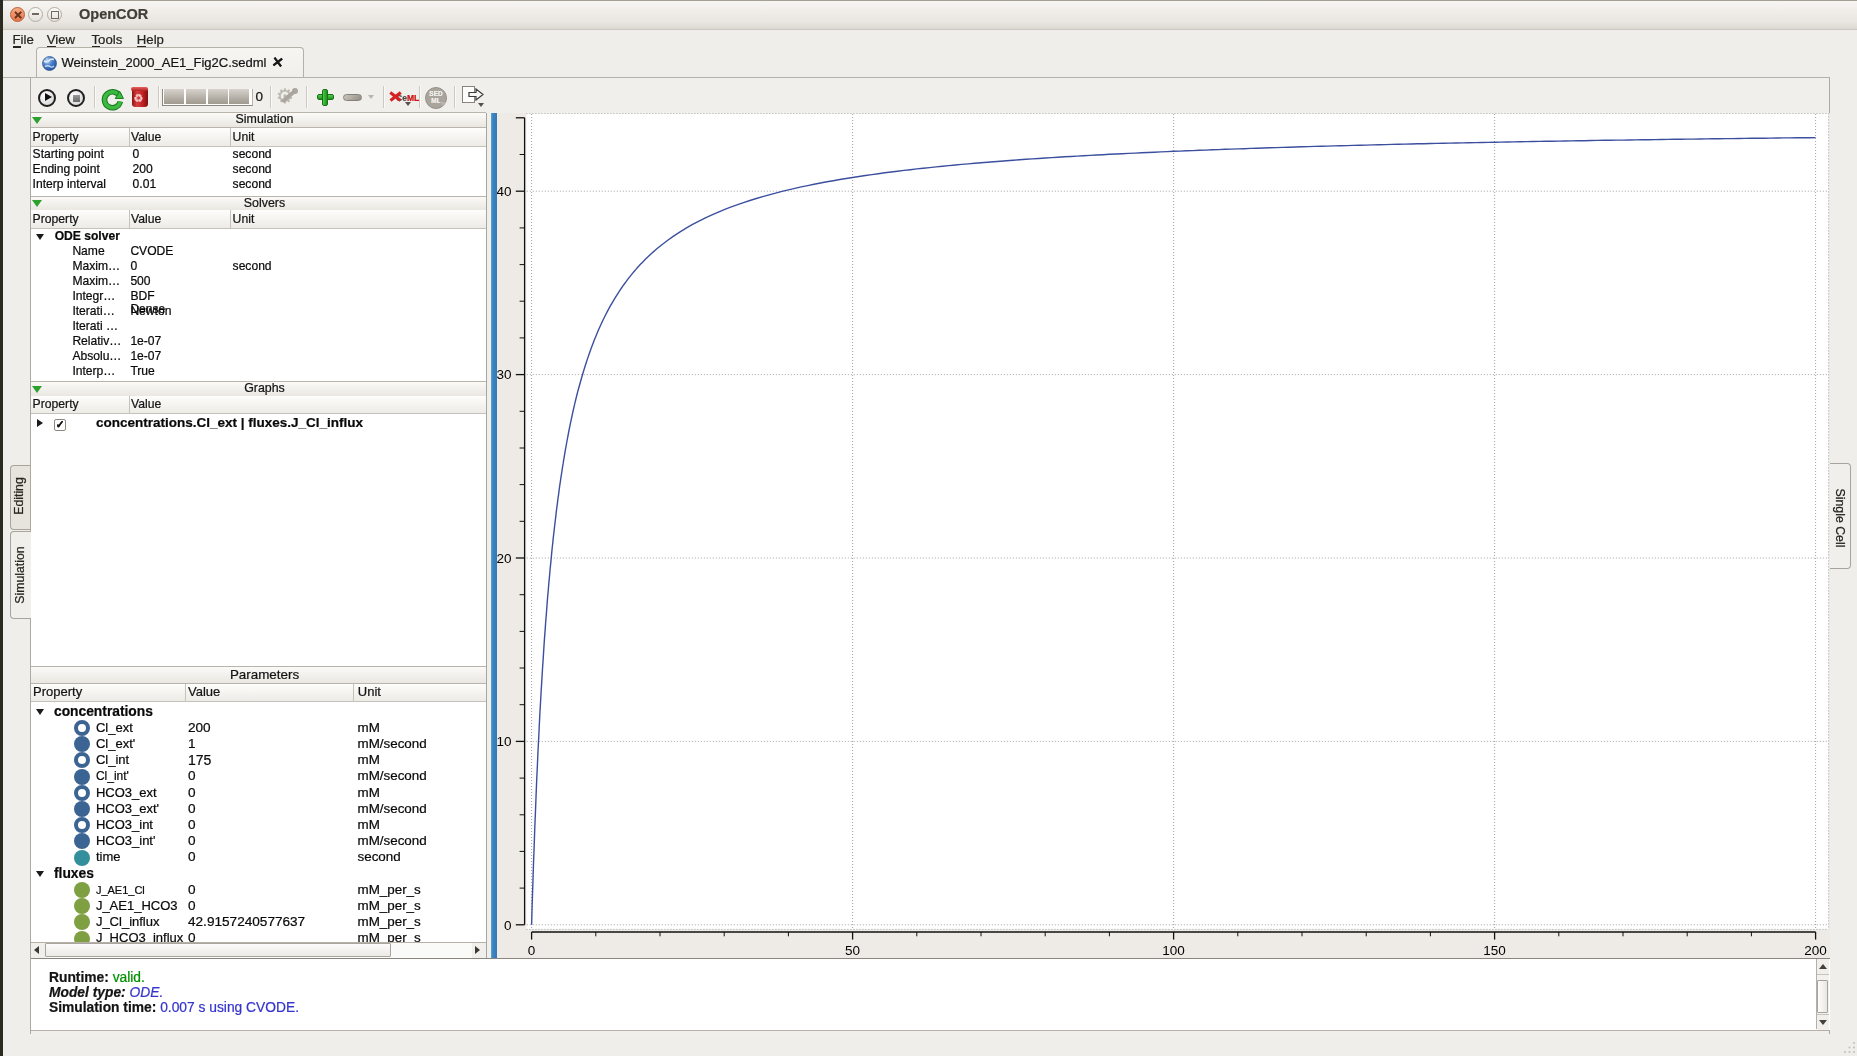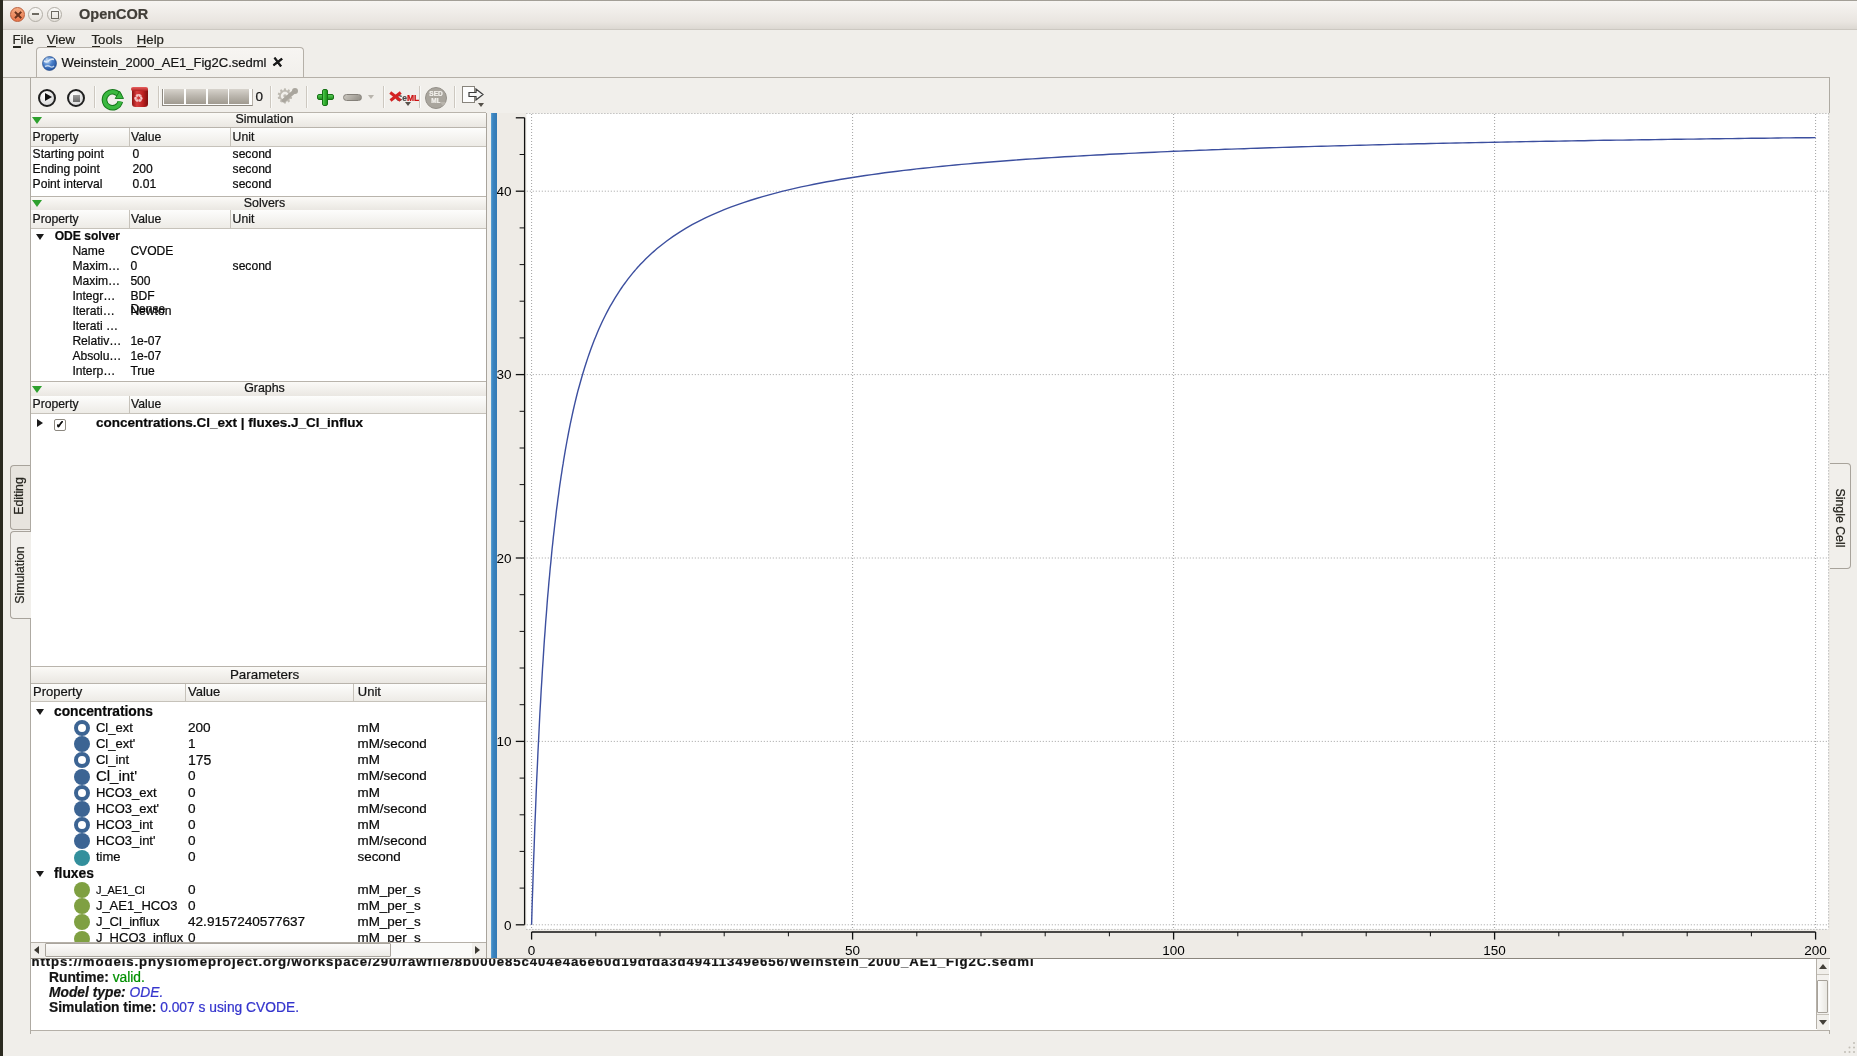--- a/index.html
+++ b/index.html
@@ -114,21 +114,21 @@
     <div class="abs" style="left:202.1px;top:0;">Unit</div>
     <div class="colsep" style="left:98.30000000000001px;"></div>
     <div class="colsep" style="left:199.5px;"></div>
   </div>
 <div class="cell" style="left:32.6px;top:146.8px;height:15.2px;line-height:15.2px;">Starting point</div>
 <div class="cell" style="left:132.6px;top:146.8px;height:15.2px;line-height:15.2px;">0</div>
 <div class="cell" style="left:232.6px;top:146.8px;height:15.2px;line-height:15.2px;">second</div>
 <div class="cell" style="left:32.6px;top:162.0px;height:15.2px;line-height:15.2px;">Ending point</div>
 <div class="cell" style="left:132.6px;top:162.0px;height:15.2px;line-height:15.2px;">200</div>
 <div class="cell" style="left:232.6px;top:162.0px;height:15.2px;line-height:15.2px;">second</div>
-<div class="cell" style="left:32.6px;top:177.2px;height:15.2px;line-height:15.2px;">Point interval</div>
+<div class="cell" style="left:32.6px;top:177.2px;height:15.2px;line-height:15.2px;">Interp interval</div>
 <div class="cell" style="left:132.6px;top:177.2px;height:15.2px;line-height:15.2px;">0.01</div>
 <div class="cell" style="left:232.6px;top:177.2px;height:15.2px;line-height:15.2px;">second</div>
 <div class="hdr" style="top:195.8px;height:13.6px;line-height:13.6px;">Solvers</div>
 <div class="gtri" style="left:31.5px;top:200.3px;"></div>
 <div class="colhdr" style="top:210.2px;height:18px;line-height:18px;">
     <div class="abs" style="left:2.1000000000000014px;top:0;">Property</div>
     <div class="abs" style="left:100.5px;top:0;">Value</div>
     <div class="abs" style="left:202.1px;top:0;">Unit</div>
     <div class="colsep" style="left:98.30000000000001px;"></div>
     <div class="colsep" style="left:199.5px;"></div>
@@ -181,21 +181,21 @@
 <div class="cell" style="left:357.5px;top:719.7px;height:16.2px;line-height:16.2px;font-size:13.4px;">mM</div>
 <div class="picon" style="left:73.8px;top:736.1000000000001px;background:#3c6493;"></div>
 <div class="cell" style="left:95.9px;top:735.9000000000001px;height:16.2px;line-height:16.2px;font-size:13px;">Cl_ext'</div>
 <div class="cell" style="left:188px;top:735.9000000000001px;height:16.2px;line-height:16.2px;font-size:13.6px;">1</div>
 <div class="cell" style="left:357.5px;top:735.9000000000001px;height:16.2px;line-height:16.2px;font-size:13.4px;">mM/second</div>
 <div class="picon" style="left:73.8px;top:752.3000000000002px;border:4.6px solid #3c6493;background:#fff;box-sizing:border-box;"></div>
 <div class="cell" style="left:95.9px;top:752.1000000000001px;height:16.2px;line-height:16.2px;font-size:13px;">Cl_int</div>
 <div class="cell" style="left:188px;top:752.1000000000001px;height:16.2px;line-height:16.2px;font-size:14px;">175</div>
 <div class="cell" style="left:357.5px;top:752.1000000000001px;height:16.2px;line-height:16.2px;font-size:13.4px;">mM</div>
 <div class="picon" style="left:73.8px;top:768.5000000000002px;background:#3c6493;"></div>
-<div class="cell" style="left:95.9px;top:768.3000000000002px;height:16.2px;line-height:16.2px;font-size:15px;">Cl_int'</div>
+<div class="cell" style="left:95.9px;top:768.3000000000002px;height:16.2px;line-height:16.2px;font-size:12px;">Cl_int'</div>
 <div class="cell" style="left:188px;top:768.3000000000002px;height:16.2px;line-height:16.2px;font-size:13.6px;">0</div>
 <div class="cell" style="left:357.5px;top:768.3000000000002px;height:16.2px;line-height:16.2px;font-size:13.4px;">mM/second</div>
 <div class="picon" style="left:73.8px;top:784.7000000000003px;border:4.6px solid #3c6493;background:#fff;box-sizing:border-box;"></div>
 <div class="cell" style="left:95.9px;top:784.5000000000002px;height:16.2px;line-height:16.2px;font-size:13px;">HCO3_ext</div>
 <div class="cell" style="left:188px;top:784.5000000000002px;height:16.2px;line-height:16.2px;font-size:13.6px;">0</div>
 <div class="cell" style="left:357.5px;top:784.5000000000002px;height:16.2px;line-height:16.2px;font-size:13.4px;">mM</div>
 <div class="picon" style="left:73.8px;top:800.9000000000003px;background:#3c6493;"></div>
 <div class="cell" style="left:95.9px;top:800.7000000000003px;height:16.2px;line-height:16.2px;font-size:13px;">HCO3_ext'</div>
 <div class="cell" style="left:188px;top:800.7000000000003px;height:16.2px;line-height:16.2px;font-size:13.6px;">0</div>
 <div class="cell" style="left:357.5px;top:800.7000000000003px;height:16.2px;line-height:16.2px;font-size:13.4px;">mM/second</div>
@@ -305,21 +305,20 @@
     <line x1="1190.2" y1="819.0" x2="1190.2" y2="823.3" stroke="#111" stroke-width="1"></line>
     <line x1="1254.4" y1="819.0" x2="1254.4" y2="823.3" stroke="#111" stroke-width="1"></line>
     <text x="34.6" y="841.7" font-size="13.5" fill="#000" text-anchor="middle" font-family="Liberation Sans">0</text>
     <text x="355.6" y="841.7" font-size="13.5" fill="#000" text-anchor="middle" font-family="Liberation Sans">50</text>
     <text x="676.6" y="841.7" font-size="13.5" fill="#000" text-anchor="middle" font-family="Liberation Sans">100</text>
     <text x="997.6" y="841.7" font-size="13.5" fill="#000" text-anchor="middle" font-family="Liberation Sans">150</text>
     <text x="1318.6" y="841.7" font-size="13.5" fill="#000" text-anchor="middle" font-family="Liberation Sans">200</text>
     <polyline points="34.6,811.8 35.2,790.3 35.9,769.8 36.5,750.5 37.2,732.1 37.8,714.5 38.5,697.8 39.1,681.9 39.7,666.7 40.4,652.2 41.0,638.3 41.7,625.0 42.3,612.3 42.9,600.0 43.6,588.3 44.2,577.0 44.9,566.1 45.5,555.7 46.2,545.6 46.8,535.9 47.4,526.6 48.1,517.6 48.7,508.8 49.4,500.4 50.0,492.3 50.6,484.4 51.3,476.8 51.9,469.4 52.6,462.3 53.2,455.3 53.9,448.6 54.5,442.1 55.1,435.7 55.8,429.6 56.4,423.6 57.1,417.8 57.7,412.2 58.4,406.7 59.0,401.3 59.6,396.2 60.3,391.1 60.9,386.2 61.6,381.3 62.2,376.7 62.8,372.1 63.5,367.6 64.1,363.3 64.8,359.1 65.4,354.9 66.1,350.9 66.7,346.9 68.3,337.4 69.9,328.5 71.5,320.0 73.1,311.9 74.7,304.3 76.3,297.0 77.9,290.1 79.5,283.5 81.1,277.2 82.8,271.2 84.4,265.5 86.0,260.0 87.6,254.8 89.2,249.7 90.8,244.9 92.4,240.2 94.0,235.8 95.6,231.5 97.2,227.3 98.8,223.4 100.4,219.5 102.0,215.8 103.6,212.2 105.2,208.8 106.8,205.5 108.4,202.2 110.0,199.1 111.6,196.1 113.2,193.2 114.9,190.3 116.5,187.6 118.1,184.9 119.7,182.3 121.3,179.8 122.9,177.4 124.5,175.0 126.1,172.7 127.7,170.5 129.3,168.3 130.9,166.2 132.5,164.1 134.1,162.1 135.7,160.1 137.3,158.2 138.9,156.4 140.5,154.5 142.1,152.8 143.7,151.0 145.3,149.4 147.0,147.7 148.6,146.1 150.2,144.5 151.8,143.0 153.4,141.5 155.0,140.0 156.6,138.6 158.2,137.2 159.8,135.8 161.4,134.5 163.0,133.2 169.4,128.2 175.8,123.6 182.3,119.3 188.7,115.4 195.1,111.7 201.5,108.3 207.9,105.1 214.4,102.1 220.8,99.3 227.2,96.6 233.6,94.1 240.0,91.8 246.5,89.6 252.9,87.5 259.3,85.5 265.7,83.6 272.1,81.8 278.6,80.1 285.0,78.4 291.4,76.9 297.8,75.4 304.2,73.9 310.7,72.6 317.1,71.3 323.5,70.0 329.9,68.8 336.3,67.7 342.8,66.5 349.2,65.5 355.6,64.5 362.0,63.5 368.4,62.5 374.9,61.6 381.3,60.7 387.7,59.8 394.1,59.0 400.5,58.2 407.0,57.4 413.4,56.7 419.8,55.9 426.2,55.2 432.6,54.6 439.1,53.9 445.5,53.2 451.9,52.6 458.3,52.0 464.7,51.4 471.2,50.9 477.6,50.3 484.0,49.8 490.4,49.2 496.8,48.7 503.3,48.2 509.7,47.7 516.1,47.2 522.5,46.8 528.9,46.3 535.4,45.9 541.8,45.5 548.2,45.0 554.6,44.6 561.0,44.2 567.5,43.8 573.9,43.5 580.3,43.1 586.7,42.7 593.1,42.4 599.6,42.0 606.0,41.7 612.4,41.3 618.8,41.0 625.2,40.7 631.7,40.4 638.1,40.1 644.5,39.8 650.9,39.5 657.3,39.2 663.8,38.9 670.2,38.6 676.6,38.3 683.0,38.1 689.4,37.8 695.9,37.6 702.3,37.3 708.7,37.1 715.1,36.8 721.5,36.6 728.0,36.3 734.4,36.1 740.8,35.9 747.2,35.7 753.6,35.4 760.1,35.2 766.5,35.0 772.9,34.8 779.3,34.6 785.7,34.4 792.2,34.2 798.6,34.0 805.0,33.8 811.4,33.6 817.8,33.4 824.3,33.3 830.7,33.1 837.1,32.9 843.5,32.7 849.9,32.6 856.4,32.4 862.8,32.2 869.2,32.1 875.6,31.9 882.0,31.7 888.5,31.6 894.9,31.4 901.3,31.3 907.7,31.1 914.1,31.0 920.6,30.8 927.0,30.7 933.4,30.5 939.8,30.4 946.2,30.3 952.7,30.1 959.1,30.0 965.5,29.9 971.9,29.7 978.3,29.6 984.8,29.5 991.2,29.4 997.6,29.2 1004.0,29.1 1010.4,29.0 1016.9,28.9 1023.3,28.7 1029.7,28.6 1036.1,28.5 1042.5,28.4 1049.0,28.3 1055.4,28.2 1061.8,28.1 1068.2,28.0 1074.6,27.9 1081.1,27.8 1087.5,27.7 1093.9,27.5 1100.3,27.4 1106.7,27.3 1113.2,27.2 1119.6,27.1 1126.0,27.1 1132.4,27.0 1138.8,26.9 1145.3,26.8 1151.7,26.7 1158.1,26.6 1164.5,26.5 1170.9,26.4 1177.4,26.3 1183.8,26.2 1190.2,26.1 1196.6,26.1 1203.0,26.0 1209.5,25.9 1215.9,25.8 1222.3,25.7 1228.7,25.6 1235.1,25.6 1241.6,25.5 1248.0,25.4 1254.4,25.3 1260.8,25.2 1267.2,25.2 1273.7,25.1 1280.1,25.0 1286.5,24.9 1292.9,24.9 1299.3,24.8 1305.8,24.7 1312.2,24.7 1318.6,24.6" fill="none" stroke="#3c4f9f" stroke-width="1.4"></polyline>
   </svg>
 <div class="abs" style="left:30.5px;top:957.5px;width:1799px;height:72px;background:#fff;border-top:1px solid #8a857d;box-sizing:border-box;overflow:hidden;">
-<div style="position:absolute;left:1px;top:-4.5px;font-size:13.2px;font-weight:bold;letter-spacing:0.92px;color:#141414;white-space:nowrap;">https://models.physiomeproject.org/workspace/290/rawfile/8b000e85c404e4a6e60d19dfda3d49411349e656/Weinstein_2000_AE1_Fig2C.sedml</div>
 <div style="position:absolute;left:18.5px;top:11px;font-size:13.8px;color:#141414;white-space:nowrap;"><b>Runtime:</b> <span style="color:#009000;">valid.</span></div>
 <div style="position:absolute;left:18.5px;top:26px;font-size:13.8px;color:#141414;white-space:nowrap;font-style:italic;"><b>Model type:</b> <span style="color:#3535cd;">ODE.</span></div>
 <div style="position:absolute;left:18.5px;top:41px;font-size:13.8px;color:#141414;white-space:nowrap;"><b>Simulation time:</b> <span style="color:#3535cd;">0.007 s using CVODE.</span></div>
 </div>
 <div class="abs" style="left:1815.5px;top:958.5px;width:13.5px;height:70.5px;background:#f3f1ee;border-left:1px solid #b5b0a8;box-sizing:border-box;"></div>
 <div class="abs" style="left:1816.5px;top:958.5px;width:12.5px;height:15px;background:#f1efeb;border-bottom:1px solid #c6c2ba;"></div>
 <div class="abs" style="left:1819px;top:963.5px;width:0;height:0;border-left:4px solid transparent;border-right:4px solid transparent;border-bottom:5px solid #44403a;"></div>
 <div class="abs" style="left:1816.5px;top:1014px;width:12.5px;height:15px;background:#f1efeb;border-top:1px solid #c6c2ba;"></div>
 <div class="abs" style="left:1819px;top:1019.5px;width:0;height:0;border-left:4px solid transparent;border-right:4px solid transparent;border-top:5px solid #44403a;"></div>
 <div class="abs" style="left:1816.5px;top:980px;width:11.5px;height:33px;box-sizing:border-box;background:linear-gradient(90deg,#fdfdfc,#e9e7e2);border:1px solid #a7a29a;border-radius:1px;"></div>

